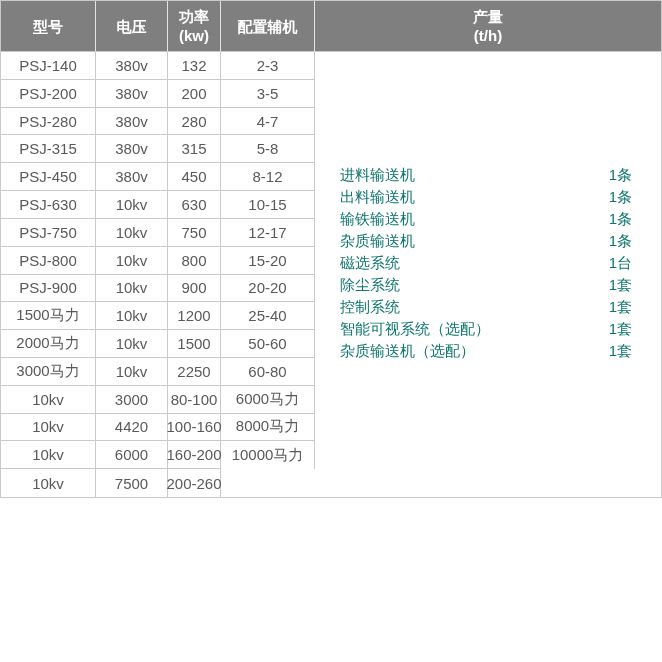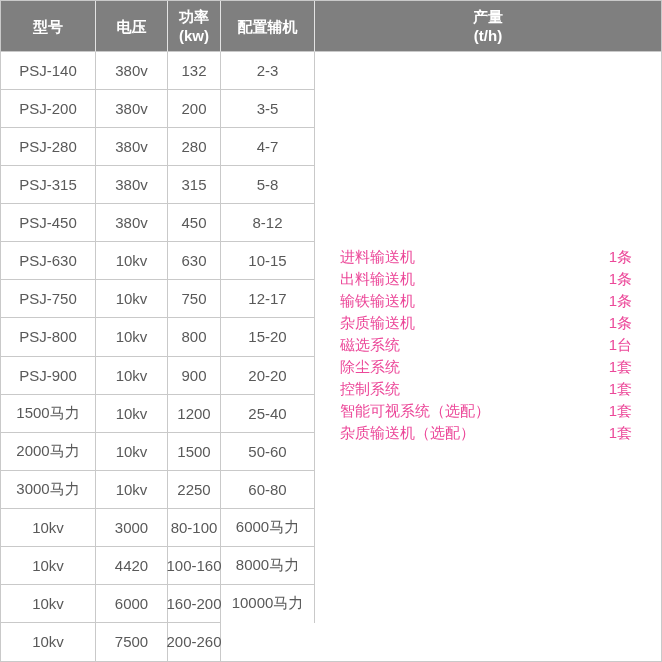--- a/index.html
+++ b/index.html
@@ -2,21 +2,21 @@
 <html><head>
 <meta charset="utf-8">
 <style>
   * { box-sizing: border-box; margin: 0; padding: 0; }
   html, body {
     width: 662px; height: 662px;
     background: #ffffff;
     font-family: "Liberation Sans", sans-serif;
   }
   .spec-grid {
-    width: 662px; height: 662px;
+    width: 662px; height: 498px;
     display: grid;
     grid-template-columns: 95px 72px 53px 94px auto;
     grid-template-rows: 51px repeat(16, 1fr);
     border: 1px solid #c9c9c9;
     background: #ffffff;
   }
   .th {
     background: #7f7f7f;
     color: #ffffff;
     font-size: 15px;
@@ -56,21 +56,21 @@
     position: relative;
     top: -12px;
     display: flex;
     flex-direction: column;
   }
   .aux-row {
     display: flex;
     justify-content: space-between;
     line-height: 22px;
     font-size: 15px;
-    color: #ec4899;
+    color: #0f766e;
     white-space: nowrap;
   }
 </style>
 </head>
 <body>
 
 <div class="spec-grid">
 
   <div class="th">
     <span>型号</span>

